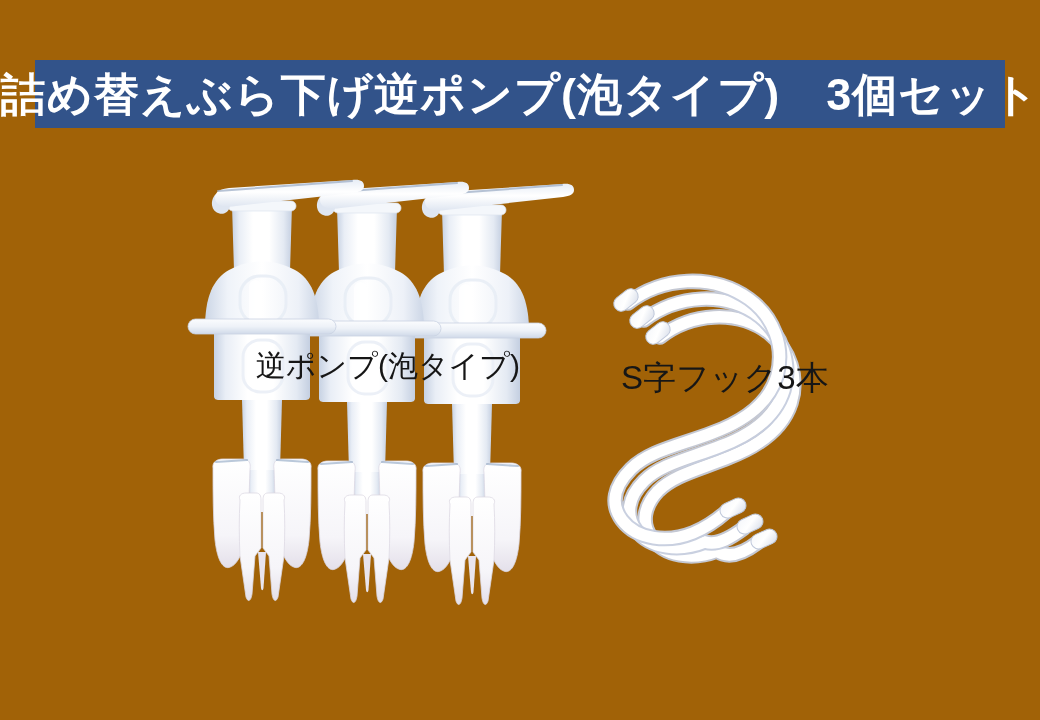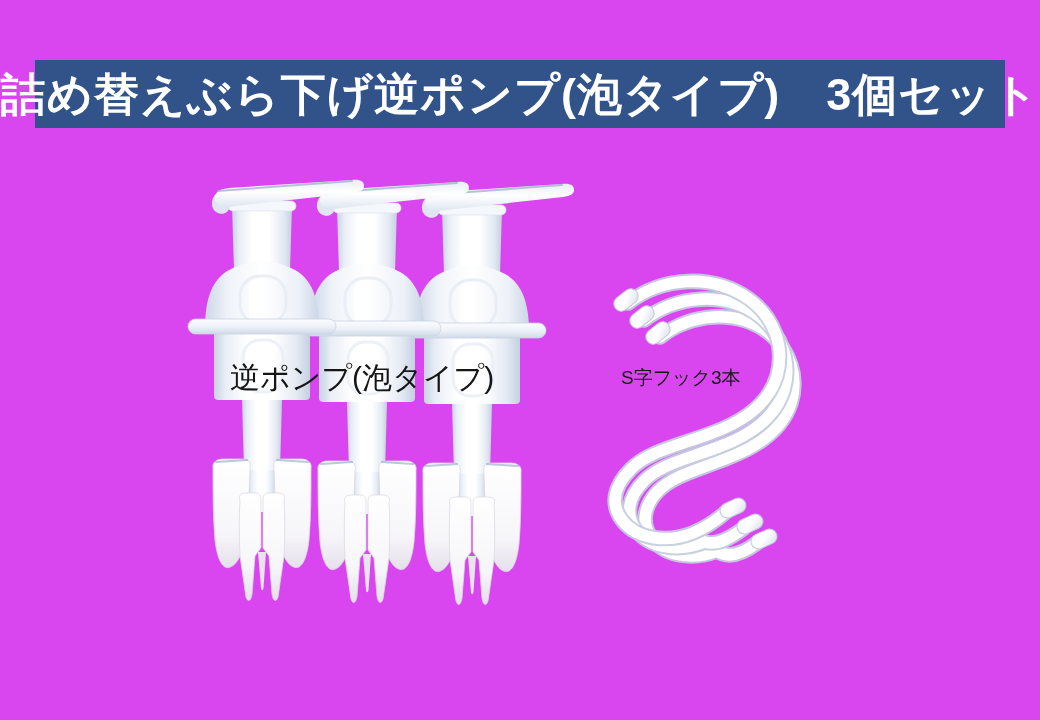--- a/index.html
+++ b/index.html
@@ -1,20 +1,20 @@
 <!DOCTYPE html>
 <html><head>
 <meta charset="utf-8">
 <style>
   html, body { margin: 0; padding: 0; background: #ffffff; }
   .stage {
     position: relative;
     width: 1040px;
     height: 720px;
-    background: #d946ef;
+    background: #a16207;
     overflow: hidden;
     font-family: "Liberation Sans", sans-serif;
   }
   .banner {
     position: absolute;
     left: 35px;
     top: 60px;
     width: 970px;
     height: 68px;
     background: #32538A;
@@ -41,29 +41,28 @@
   }
   .label {
     position: absolute;
     z-index: 2;
     color: #161616;
   }
   .pump-label {
     left: 230px;
     top: 349px;
     width: 290px;
-    text-align: left;
+    text-align: right;
     font-size: 30px;
     line-height: 34px;
-    margin-top: 12px;
   }
   .hook-label {
     left: 621px;
     top: 362px;
-    font-size: 19px;
+    font-size: 33px;
     line-height: 32px;
     white-space: nowrap;
   }
 </style>
 </head>
 <body>
 
 <div class="stage">
 
   <div class="banner">

